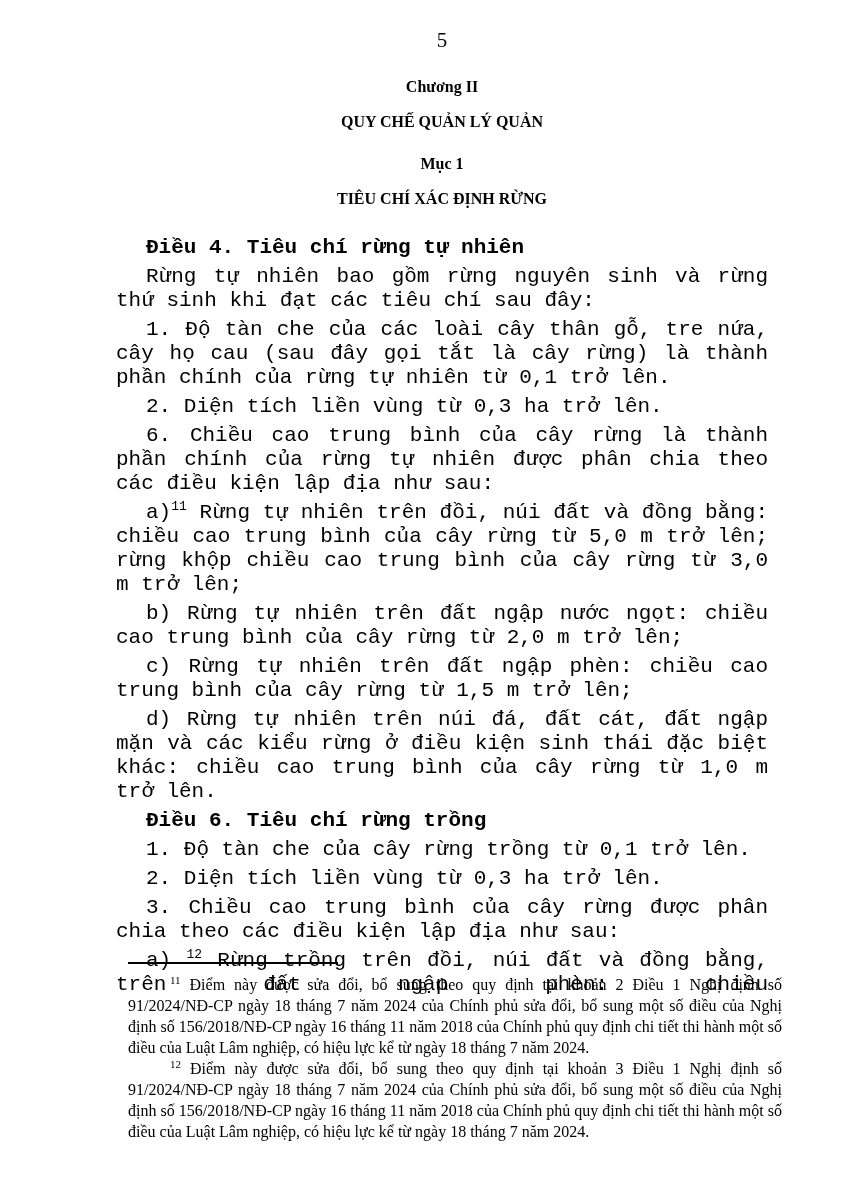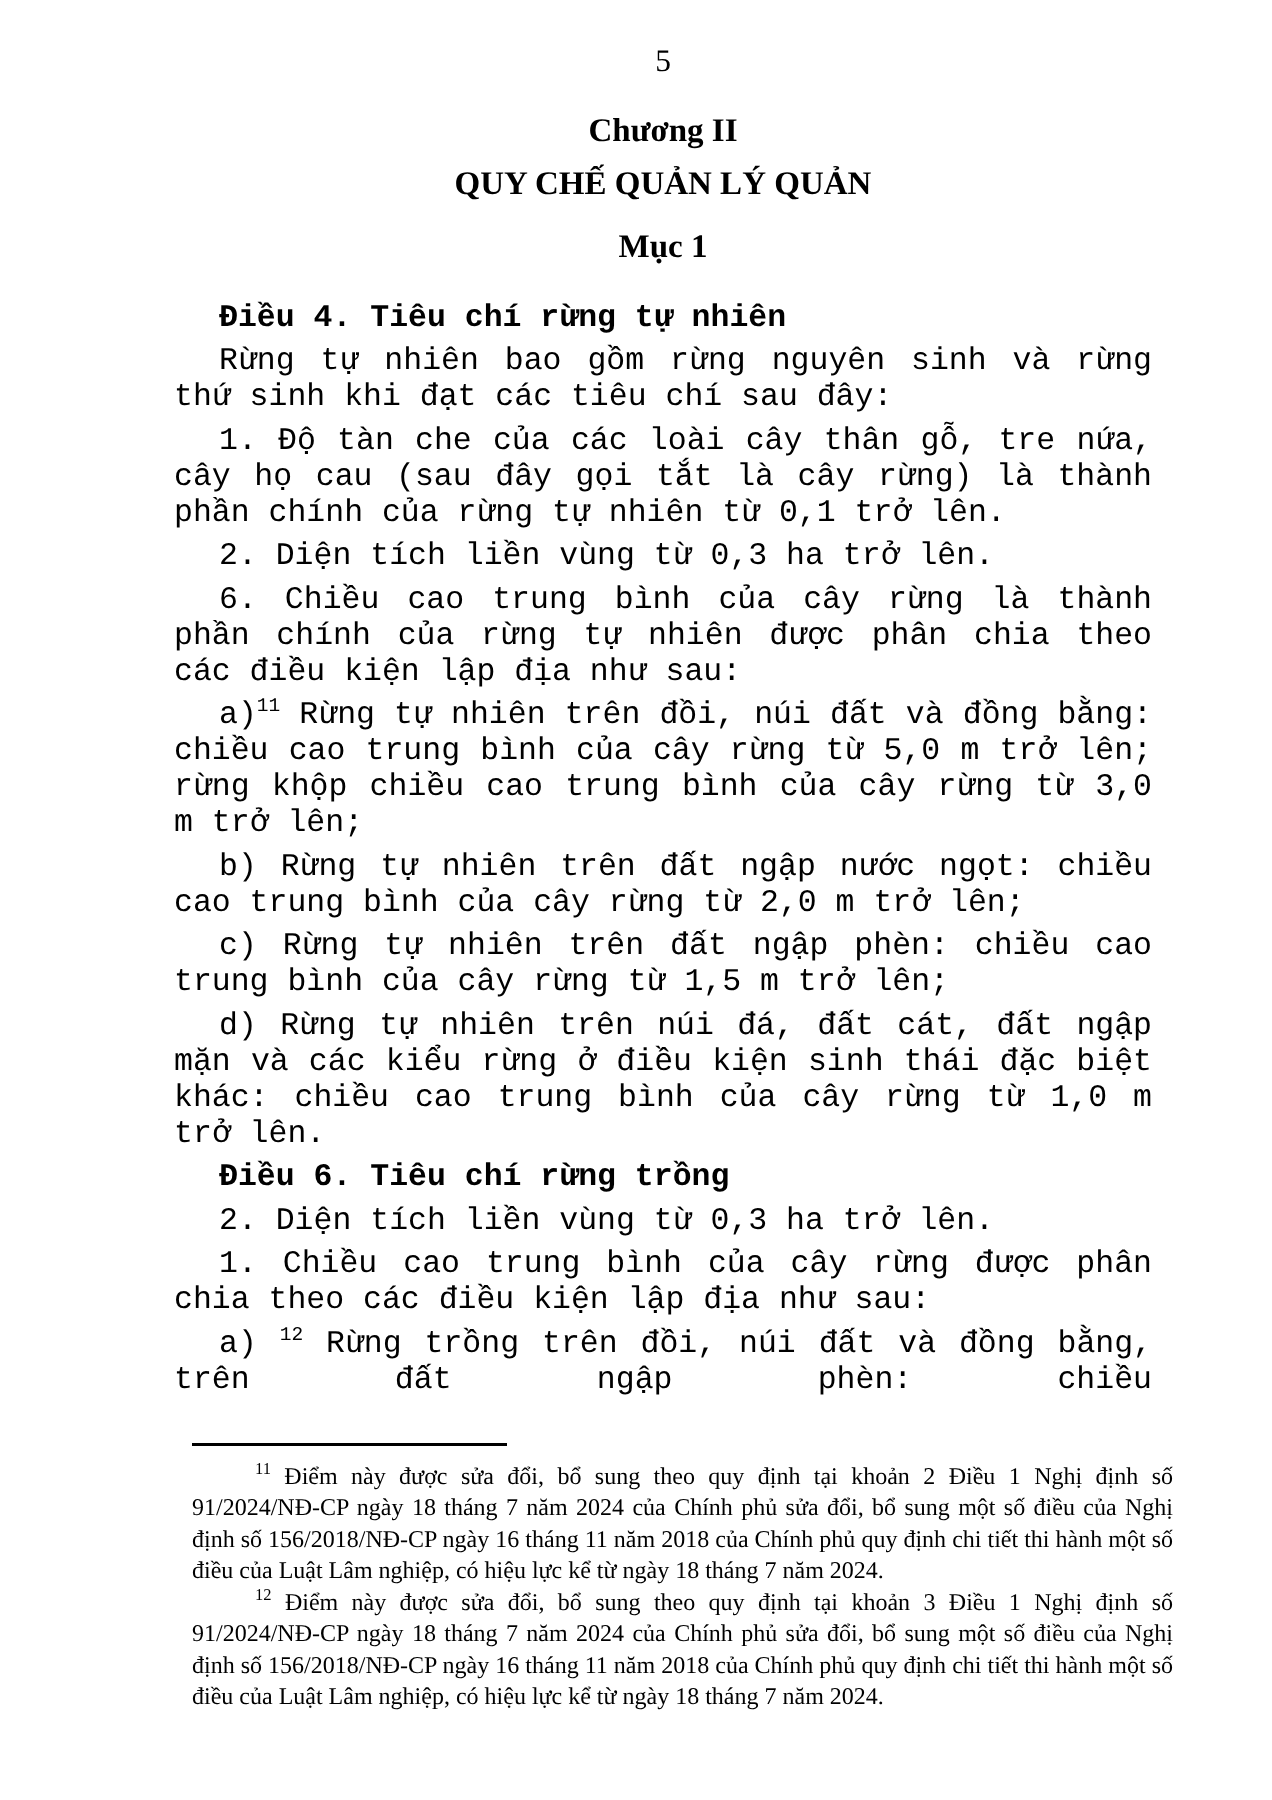--- a/index.html
+++ b/index.html
@@ -15,21 +15,21 @@
     overflow: hidden;
   }
   .page-number {
     text-align: center;
     font-size: 21px;
     line-height: 24px;
   }
   .doc-header { margin-top: 22px; text-align: center; }
   .h-line {
     font-weight: bold;
-    font-size: 22px;
+    font-size: 16px;
     line-height: 26px;
     margin: 0 0 9px 0;
   }
   .h-line.spaced { margin-top: 16px; }
   .doc-body { margin-top: 24px; }
   .para {
     margin: 5px 0 0 0;
     font-size: 21px;
     line-height: 24px;
     text-align: justify;
@@ -71,35 +71,37 @@
 <body>
 
 <div class="page">
 
   <div class="page-number">5</div>
 
   <div class="doc-header">
     <div class="h-line">Chương II</div>
     <div class="h-line">QUY CHẾ QUẢN LÝ QUẢN</div>
     <div class="h-line spaced">Mục 1</div>
+    <div class="h-line">TIÊU CHÍ XÁC ĐỊNH RỪNG</div>
   </div>
 
   <div class="doc-body">
     <p class="para heading">Điều 4. Tiêu chí rừng tự nhiên</p>
     <p class="para">Rừng tự nhiên bao gồm rừng nguyên sinh và rừng thứ sinh khi đạt các tiêu chí sau đây:</p>
     <p class="para">1. Độ tàn che của các loài cây thân gỗ, tre nứa, cây họ cau (sau đây gọi tắt là cây rừng) là thành phần chính của rừng tự nhiên từ 0,1 trở lên.</p>
     <p class="para">2. Diện tích liền vùng từ 0,3 ha trở lên.</p>
     <p class="para">6. Chiều cao trung bình của cây rừng là thành phần chính của rừng tự nhiên được phân chia theo các điều kiện lập địa như sau:</p>
     <p class="para"><span>a)</span><sup class="fn-ref">11</sup><span> Rừng tự nhiên trên đồi, núi đất và đồng bằng: chiều cao trung bình của cây rừng từ 5,0 m trở lên; rừng khộp chiều cao trung bình của cây rừng từ 3,0 m trở lên;</span></p>
     <p class="para">b) Rừng tự nhiên trên đất ngập nước ngọt: chiều cao trung bình của cây rừng từ 2,0 m trở lên;</p>
     <p class="para">c) Rừng tự nhiên trên đất ngập phèn: chiều cao trung bình của cây rừng từ 1,5 m trở lên;</p>
     <p class="para">d) Rừng tự nhiên trên núi đá, đất cát, đất ngập mặn và các kiểu rừng ở điều kiện sinh thái đặc biệt khác: chiều cao trung bình của cây rừng từ 1,0 m trở lên.</p>
     <p class="para heading">Điều 6. Tiêu chí rừng trồng</p>
+    <p class="para">1. Độ tàn che của cây rừng trồng từ 0,1 trở lên.</p>
     <p class="para">2. Diện tích liền vùng từ 0,3 ha trở lên.</p>
-    <p class="para">1. Chiều cao trung bình của cây rừng được phân chia theo các điều kiện lập địa như sau:</p>
+    <p class="para">3. Chiều cao trung bình của cây rừng được phân chia theo các điều kiện lập địa như sau:</p>
     <p class="para force-justify"><span>a) </span><sup class="fn-ref">12</sup><span> Rừng trồng trên đồi, núi đất và đồng bằng, trên đất ngập phèn: chiều</span></p>
   </div>
 
   <div class="footnotes">
     <div class="fn-rule"></div>
     <p class="footnote"><sup>11</sup> <span>Điểm này được sửa đổi, bổ sung theo quy định tại khoản 2 Điều 1 Nghị định số 91/2024/NĐ-CP ngày 18 tháng 7 năm 2024 của Chính phủ sửa đổi, bổ sung một số điều của Nghị định số 156/2018/NĐ-CP ngày 16 tháng 11 năm 2018 của Chính phủ quy định chi tiết thi hành một số điều của Luật Lâm nghiệp, có hiệu lực kể từ ngày 18 tháng 7 năm 2024.</span></p>
     <p class="footnote"><sup>12</sup> <span>Điểm này được sửa đổi, bổ sung theo quy định tại khoản 3 Điều 1 Nghị định số 91/2024/NĐ-CP ngày 18 tháng 7 năm 2024 của Chính phủ sửa đổi, bổ sung một số điều của Nghị định số 156/2018/NĐ-CP ngày 16 tháng 11 năm 2018 của Chính phủ quy định chi tiết thi hành một số điều của Luật Lâm nghiệp, có hiệu lực kể từ ngày 18 tháng 7 năm 2024.</span></p>
   </div>
 
 </div>

